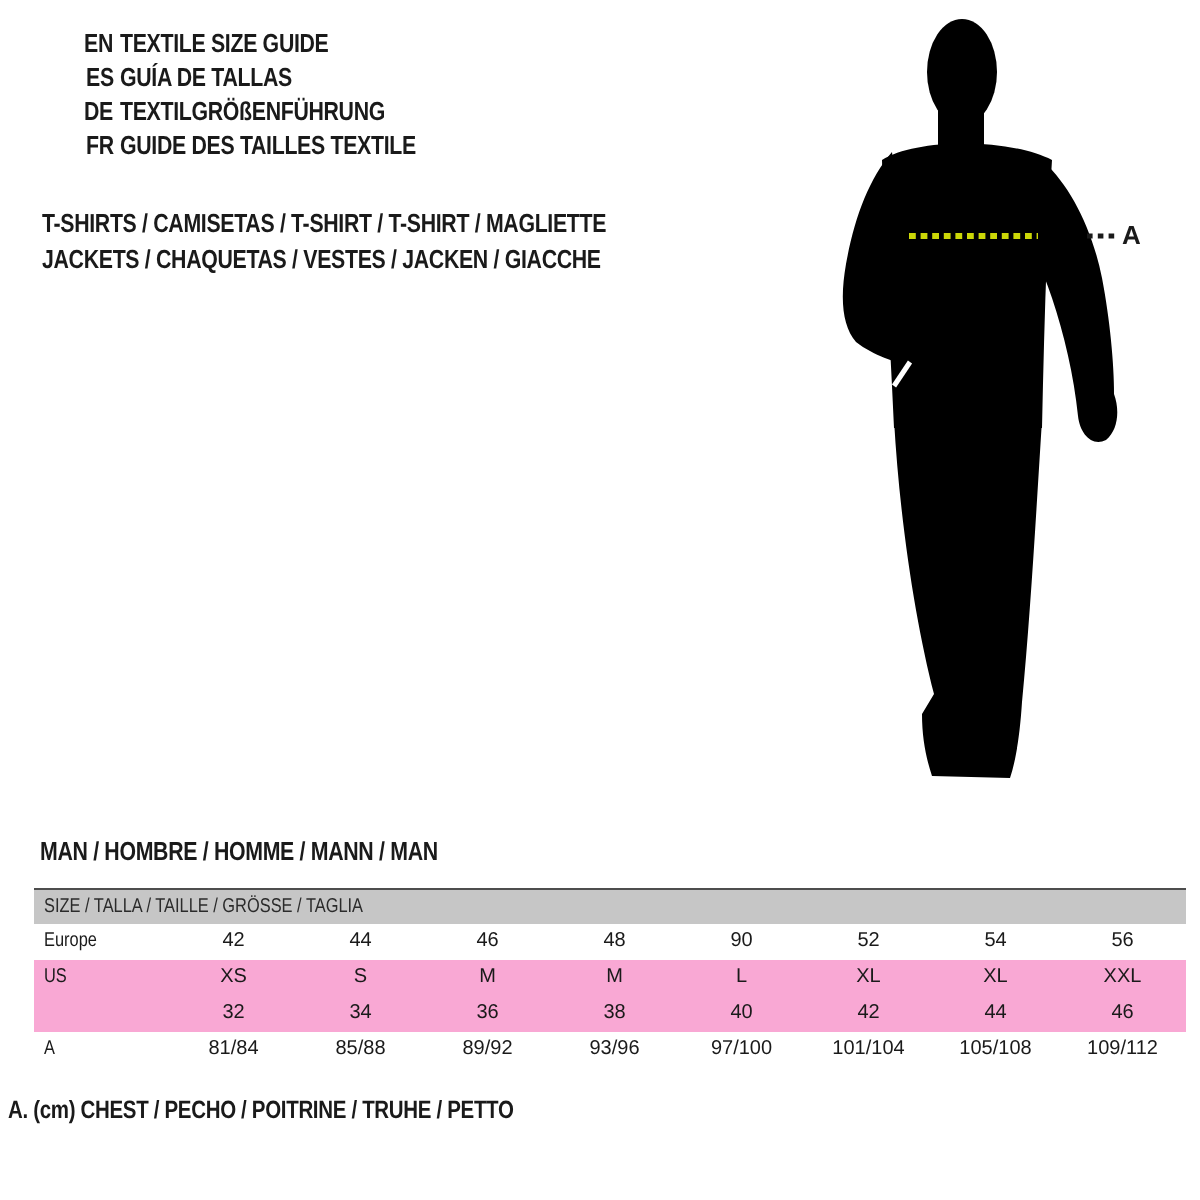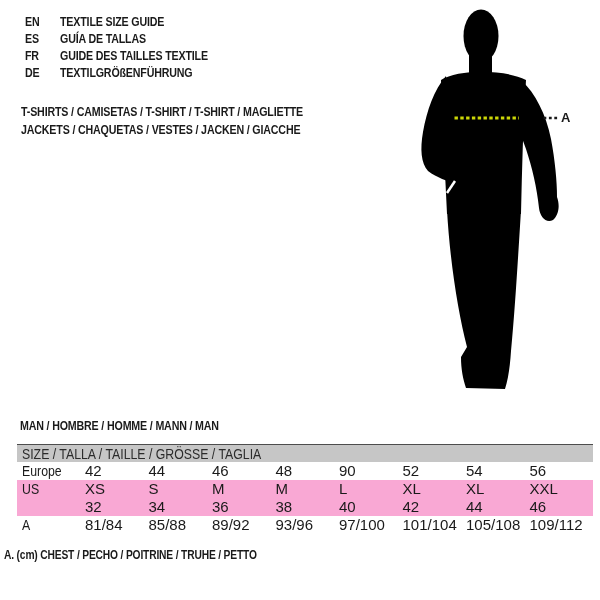--- a/index.html
+++ b/index.html
@@ -13,66 +13,66 @@
   }
   .cond {
     display: inline-block;
     transform: scaleX(0.82);
     transform-origin: 0 50%;
     white-space: nowrap;
   }
   
   .lang-block { position: absolute; left: 25px; top: 13px; }
   .lang-row { display: flex; height: 17px; line-height: 17px;
-              font-weight: bold; font-size: 13px; letter-spacing: -0.2px; }
+              font-weight: bold; font-size: 13px; letter-spacing: -0.2px; text-align: right; }
   .lang-code { width: 35px; flex: 0 0 35px; }
   
   .categories { position: absolute; left: 21px; top: 103px;
                 font-weight: bold; font-size: 13px; letter-spacing: -0.2px; }
   .cat-line { height: 18px; line-height: 18px; }
   
   .figure-svg { position: absolute; left: 400px; top: 0; width: 180px; height: 410px; }
   .a-label { position: absolute; left: 561px; top: 110px;
              font-size: 13px; font-weight: bold; line-height: 15px; }
   
   .section-title { position: absolute; left: 20px; top: 418px;
                    font-weight: bold; font-size: 13px; letter-spacing: -0.2px; }
   
   .size-table { position: absolute; left: 17px; top: 444px; width: 576px;
-                border-top: 1px solid #4d4d4d; font-size: 15px; }
+                border-top: 1px solid #4d4d4d; font-size: 10px; }
   .t-header { background: #c6c6c6; height: 17px; line-height: 17px;
               padding-left: 5px; color: #2b2b2b; }
   .t-row { display: grid; grid-template-columns: 68px repeat(8, 1fr);
            height: 18px; line-height: 18px; }
   .t-row.shaded { background: #f9a8d4; }
   .t-label { padding-left: 5px; text-align: left; }
-  .t-cell { }
+  .t-cell { text-align: center; }
   
   .footnote { position: absolute; left: 4px; top: 548px;
               font-weight: bold; font-size: 12.5px; letter-spacing: -0.2px; }
 </style>
 </head>
 <body>
 
 <div class="lang-block">
   <div class="lang-row">
     <span class="lang-code"><span class="cond">EN</span></span>
     <span class="cond">TEXTILE SIZE GUIDE</span>
   </div>
   <div class="lang-row">
     <span class="lang-code"><span class="cond">ES</span></span>
     <span class="cond">GUÍA DE TALLAS</span>
   </div>
   <div class="lang-row">
+    <span class="lang-code"><span class="cond">DE</span></span>
+    <span class="cond">TEXTILGRÖßENFÜHRUNG</span>
+  </div>
+  <div class="lang-row">
     <span class="lang-code"><span class="cond">FR</span></span>
     <span class="cond">GUIDE DES TAILLES TEXTILE</span>
-  </div>
-  <div class="lang-row">
-    <span class="lang-code"><span class="cond">DE</span></span>
-    <span class="cond">TEXTILGRÖßENFÜHRUNG</span>
   </div>
 </div>
 
 <div class="categories">
   <div class="cat-line"><span class="cond">T-SHIRTS / CAMISETAS / T-SHIRT / T-SHIRT / MAGLIETTE</span></div>
   <div class="cat-line"><span class="cond">JACKETS / CHAQUETAS / VESTES / JACKEN / GIACCHE</span></div>
 </div>
 
 <svg class="figure-svg" viewBox="400 0 180 410" aria-hidden="true">
   <g fill="#000000">

